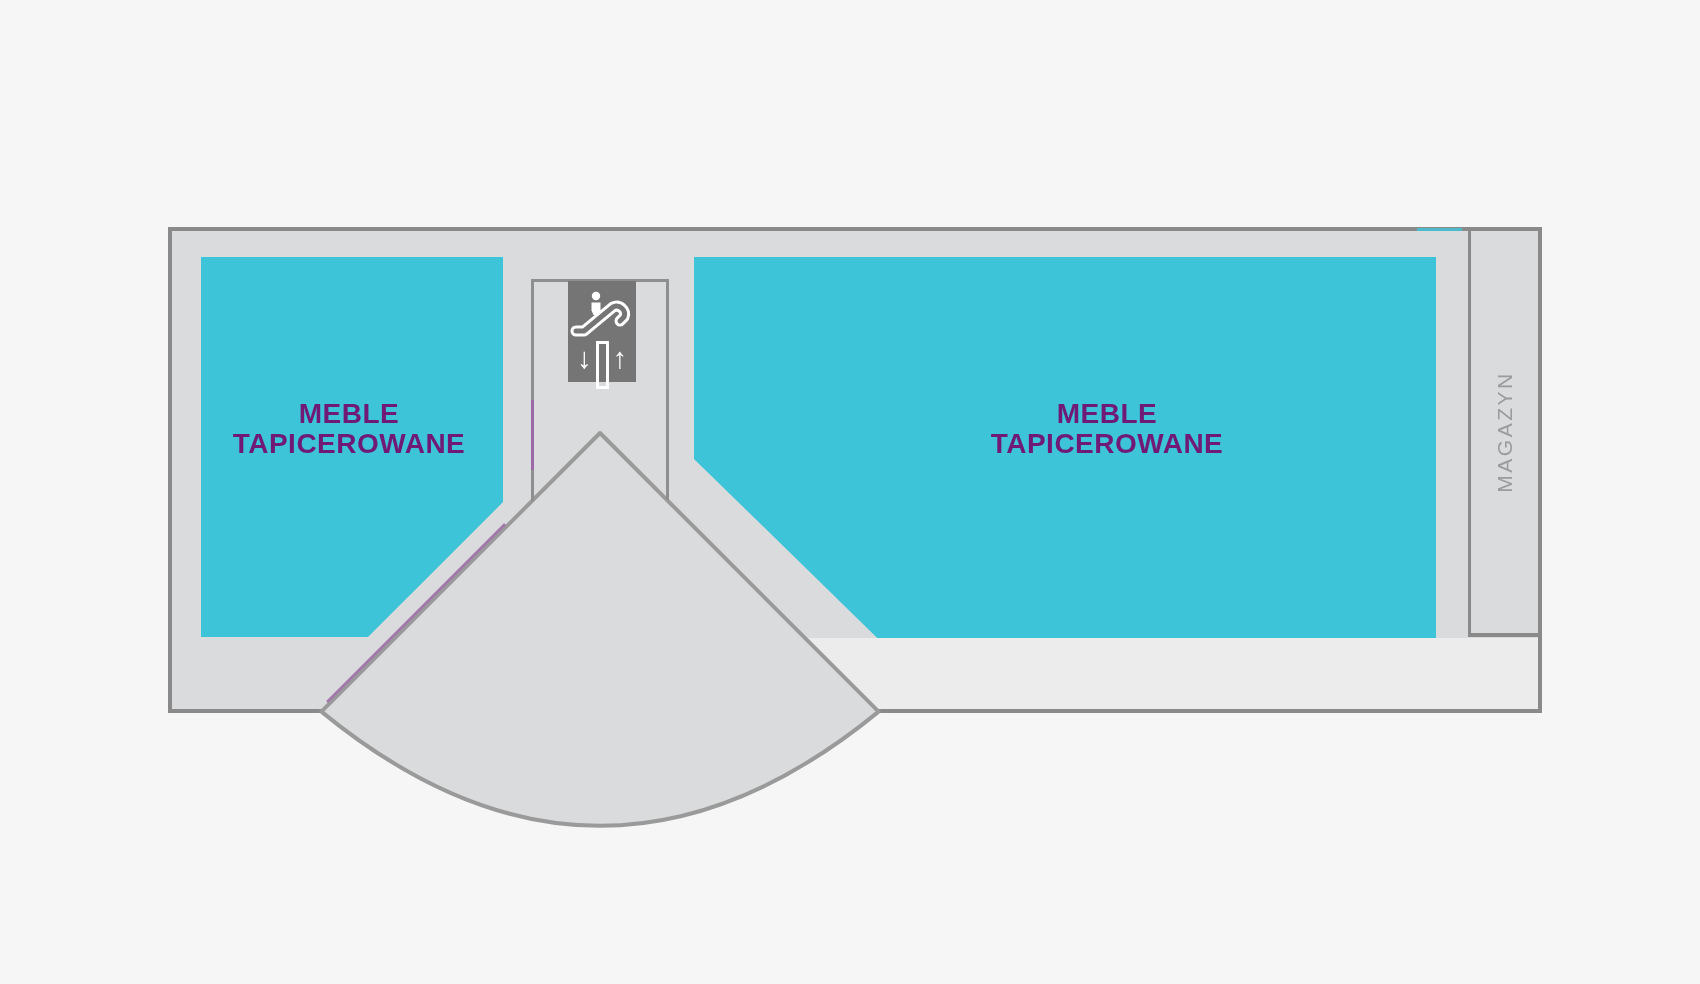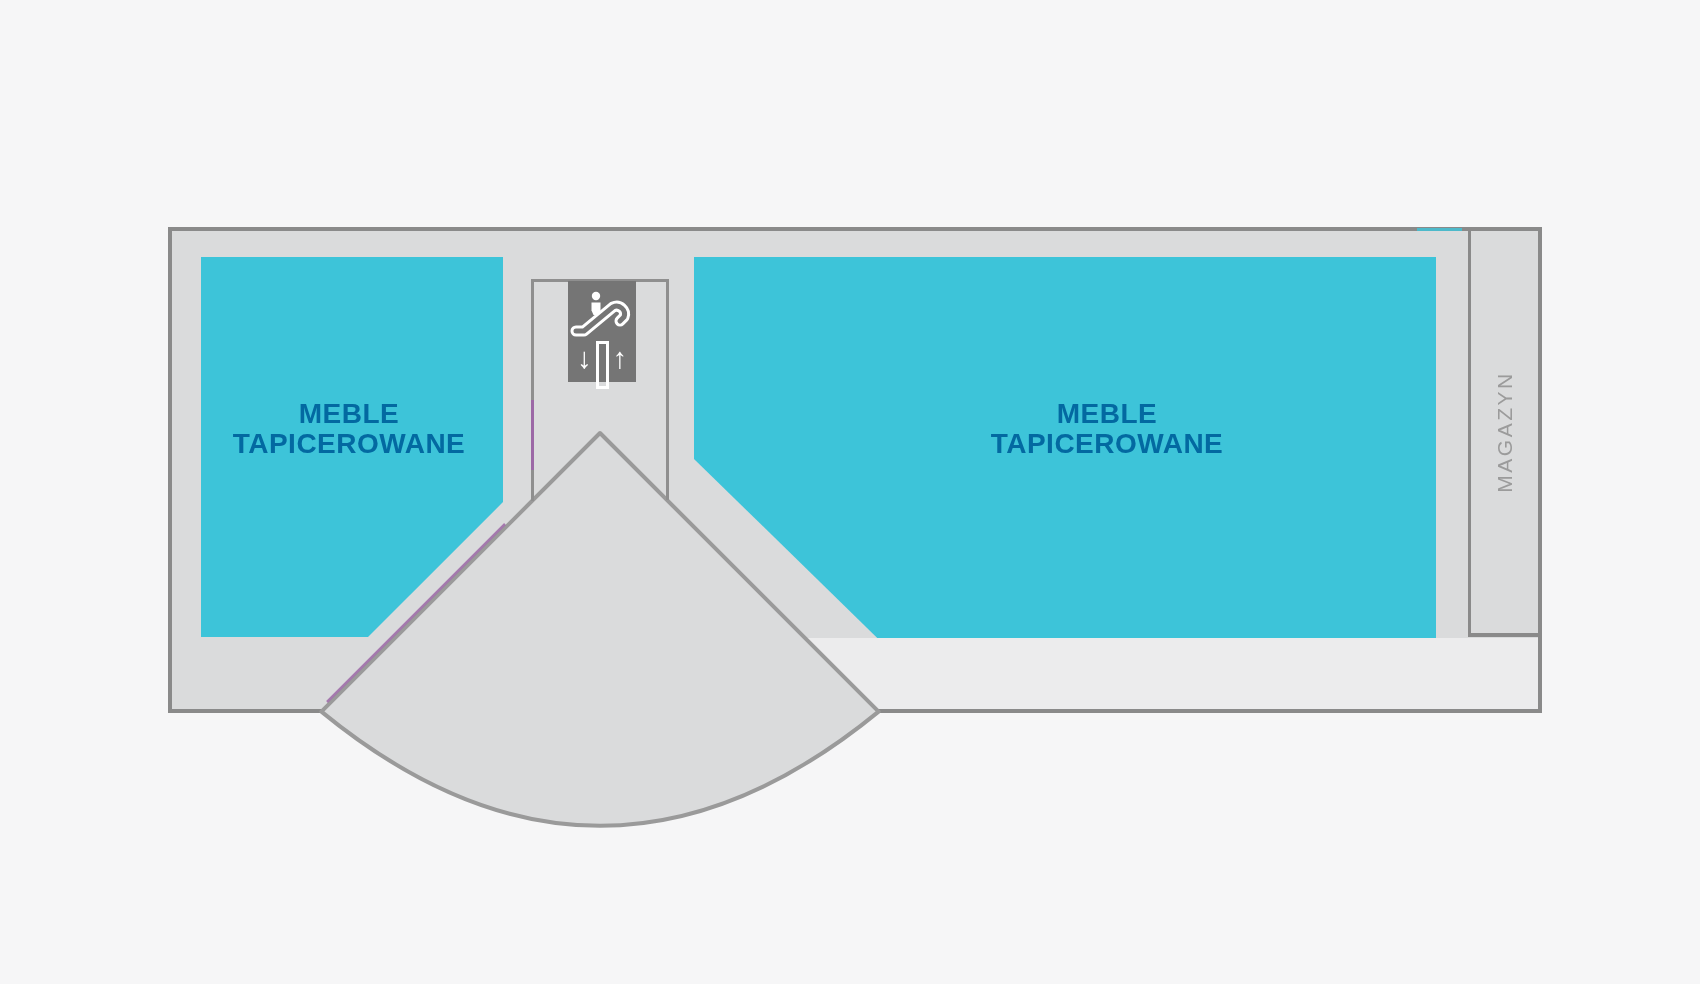--- a/index.html
+++ b/index.html
@@ -14,21 +14,21 @@
   
   #corridor{left:700px;top:638px;width:838px;height:71px;background:#ececed;}
 
   
   .zone{background:#3dc4d9;}
   #zone-left{left:201px;top:257px;width:302px;height:380px;
              clip-path:polygon(0 0,100% 0,100% 64.5%,55.3% 100%,0 100%);}
   #zone-right{left:694px;top:257px;width:742px;height:381px;
               clip-path:polygon(0 0,100% 0,100% 100%,24.7% 100%,0 53%);}
 
-  .zone-label{color:#0369a1;font-weight:bold;font-size:28px;line-height:30px;
+  .zone-label{color:#701a75;font-weight:bold;font-size:28px;line-height:30px;
               letter-spacing:.5px;text-align:center;width:300px;}
   #label-left{left:199px;top:399px;}
   #label-right{left:957px;top:399px;}
 
   
   #magazyn{left:1468px;top:231px;width:70px;height:406px;background:#dadbdc;
            border-left:3px solid #8a8a8a;border-bottom:4px solid #8a8a8a;box-sizing:border-box;
            display:flex;align-items:center;justify-content:center;}
   #magazyn span{transform:rotate(-90deg);white-space:nowrap;color:#9b9b9b;
                 font-size:21px;letter-spacing:2.5px;}

